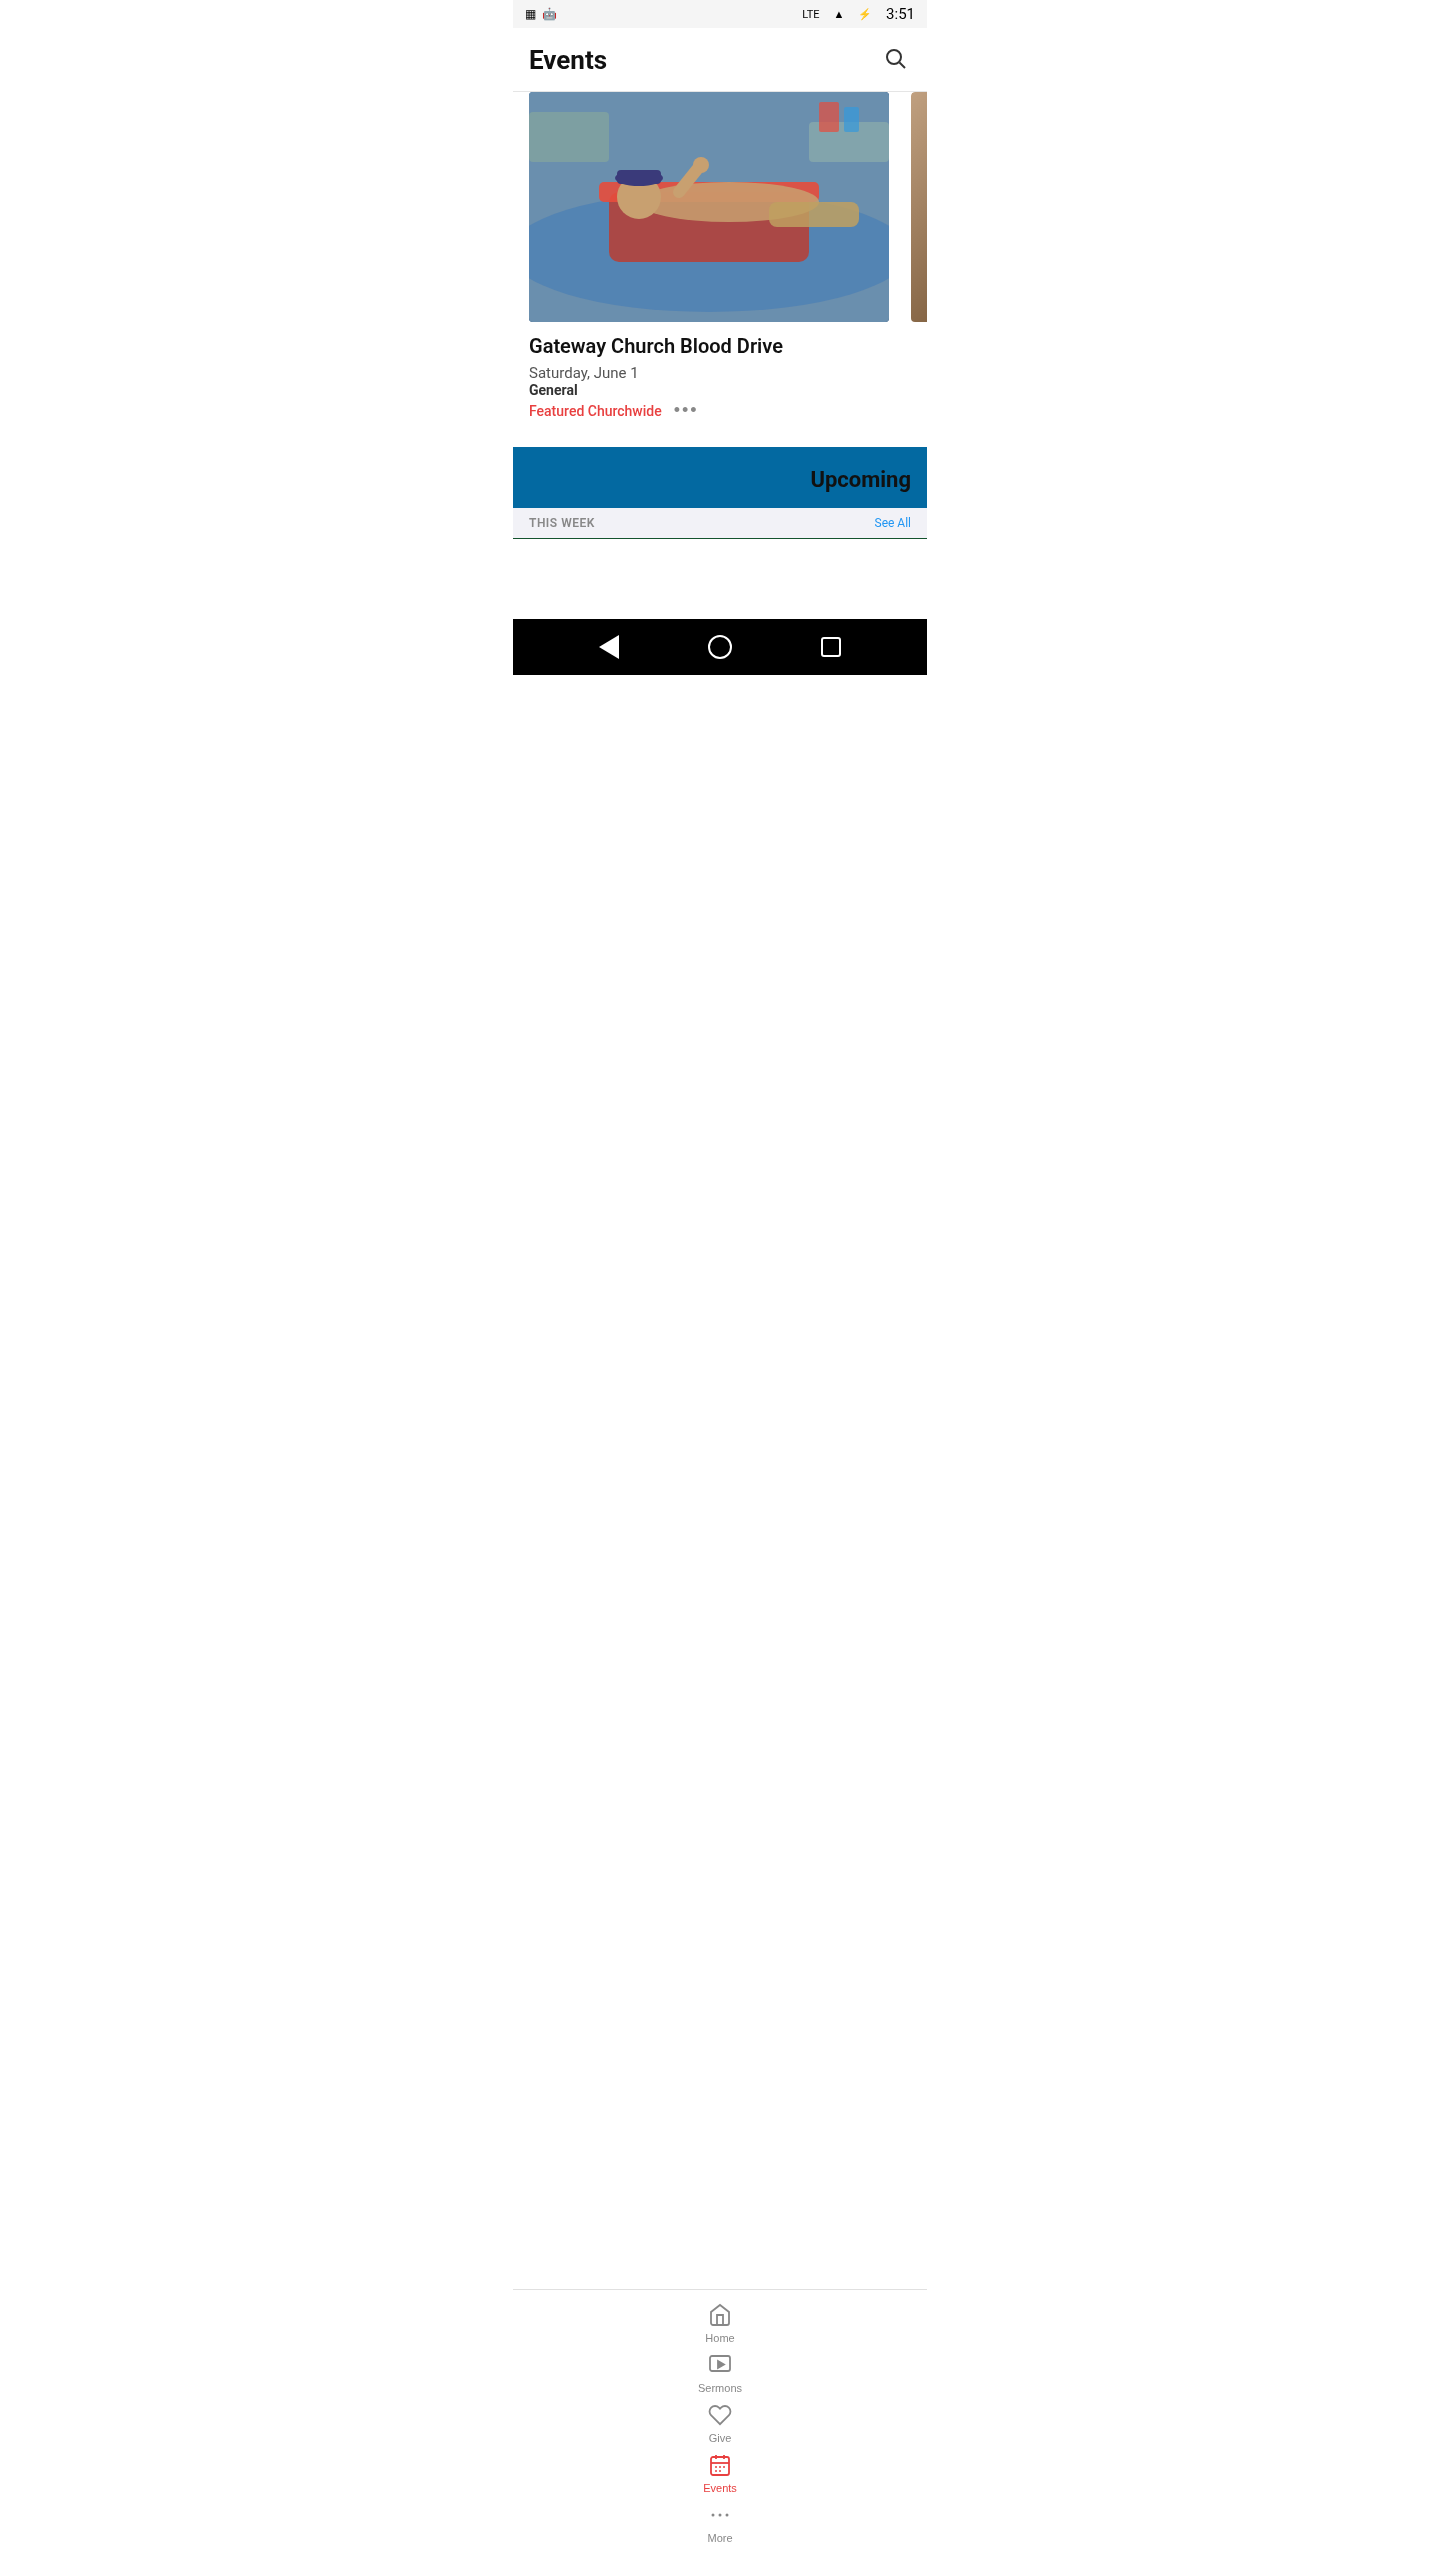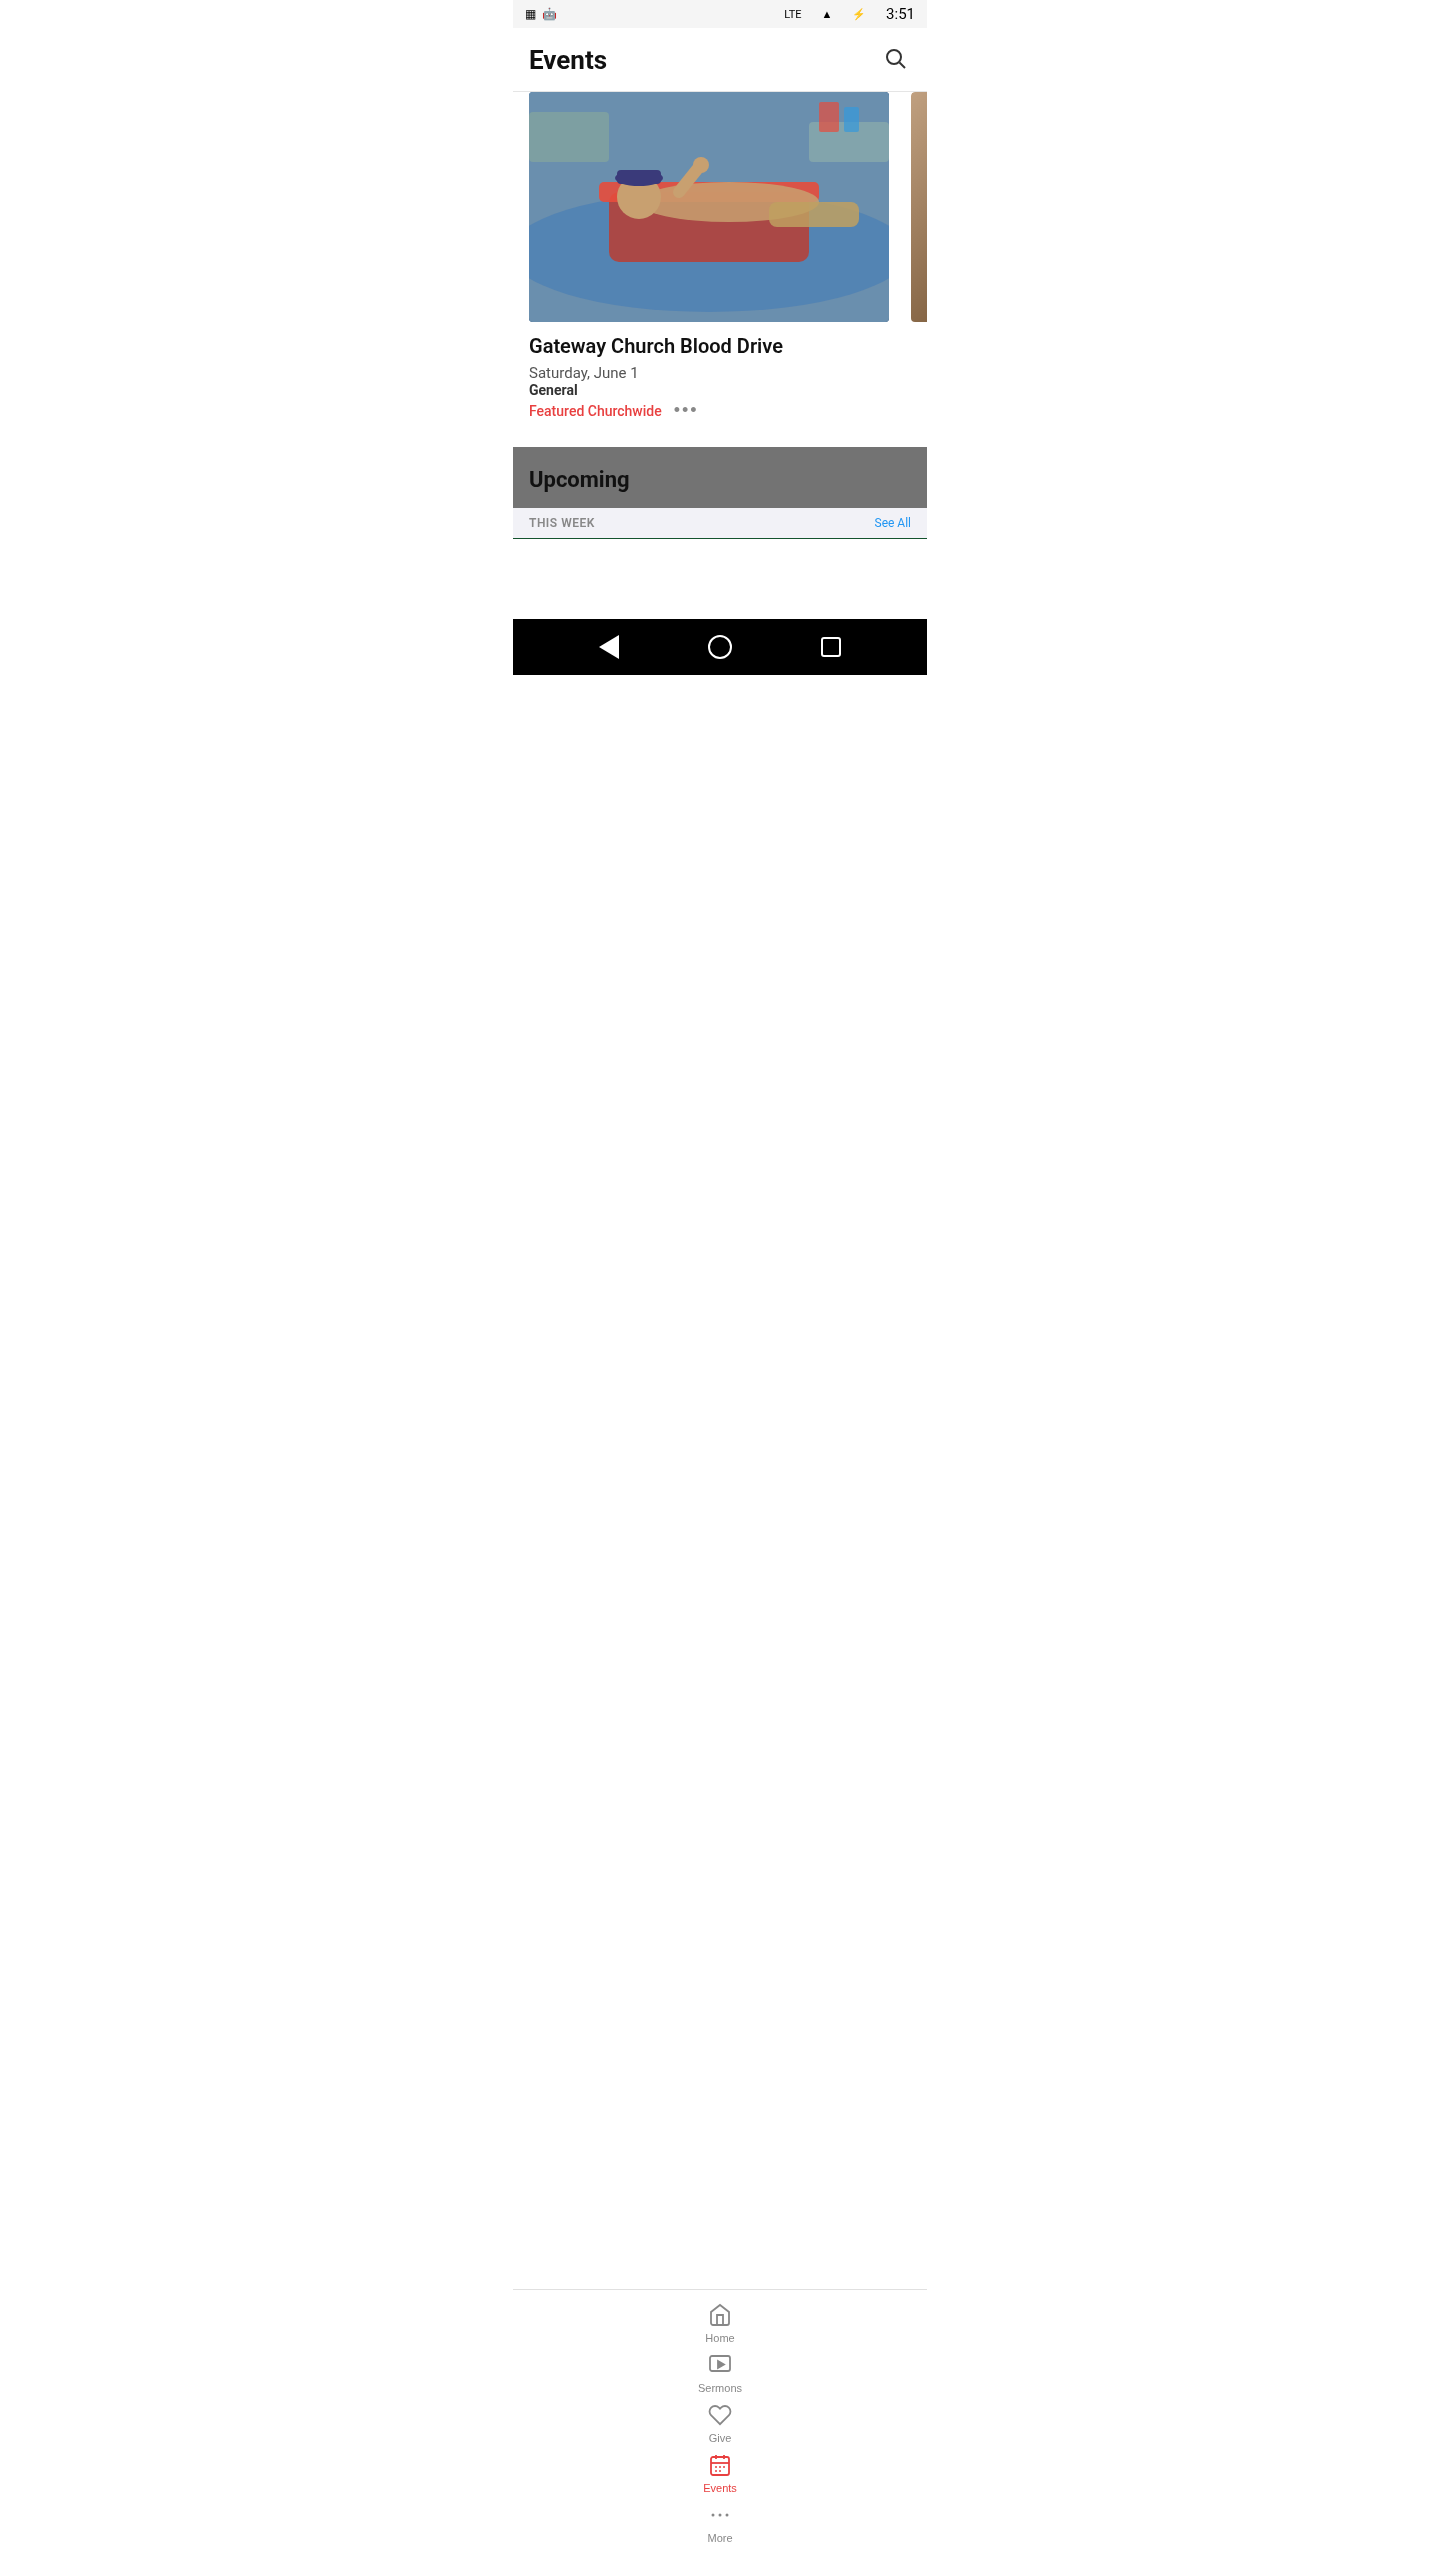--- a/index.html
+++ b/index.html
@@ -29,21 +29,21 @@
     }
 
     .status-bar-left {
       display: flex;
       gap: 6px;
       align-items: center;
     }
 
     .status-bar-icons {
       display: flex;
-      gap: 20px;
+      gap: 14px;
       align-items: center;
     }
 
     .status-time {
       font-size: 15px;
       font-weight: 400;
       color: #000;
     }
 
     .status-icon {
@@ -215,22 +215,23 @@
       border: none;
       cursor: pointer;
       font-size: 18px;
       color: #888;
       padding: 2px 4px;
       letter-spacing: 2px;
     }
 
     
     .upcoming-section {
-      background: #737373;
+      background: #0369a1;
       padding-top: 20px;
+      text-align: right;
     }
 
     .upcoming-title {
       font-size: 22px;
       font-weight: 700;
       color: #111;
       padding: 0 16px 16px 16px;
     }
 
     .week-header {

